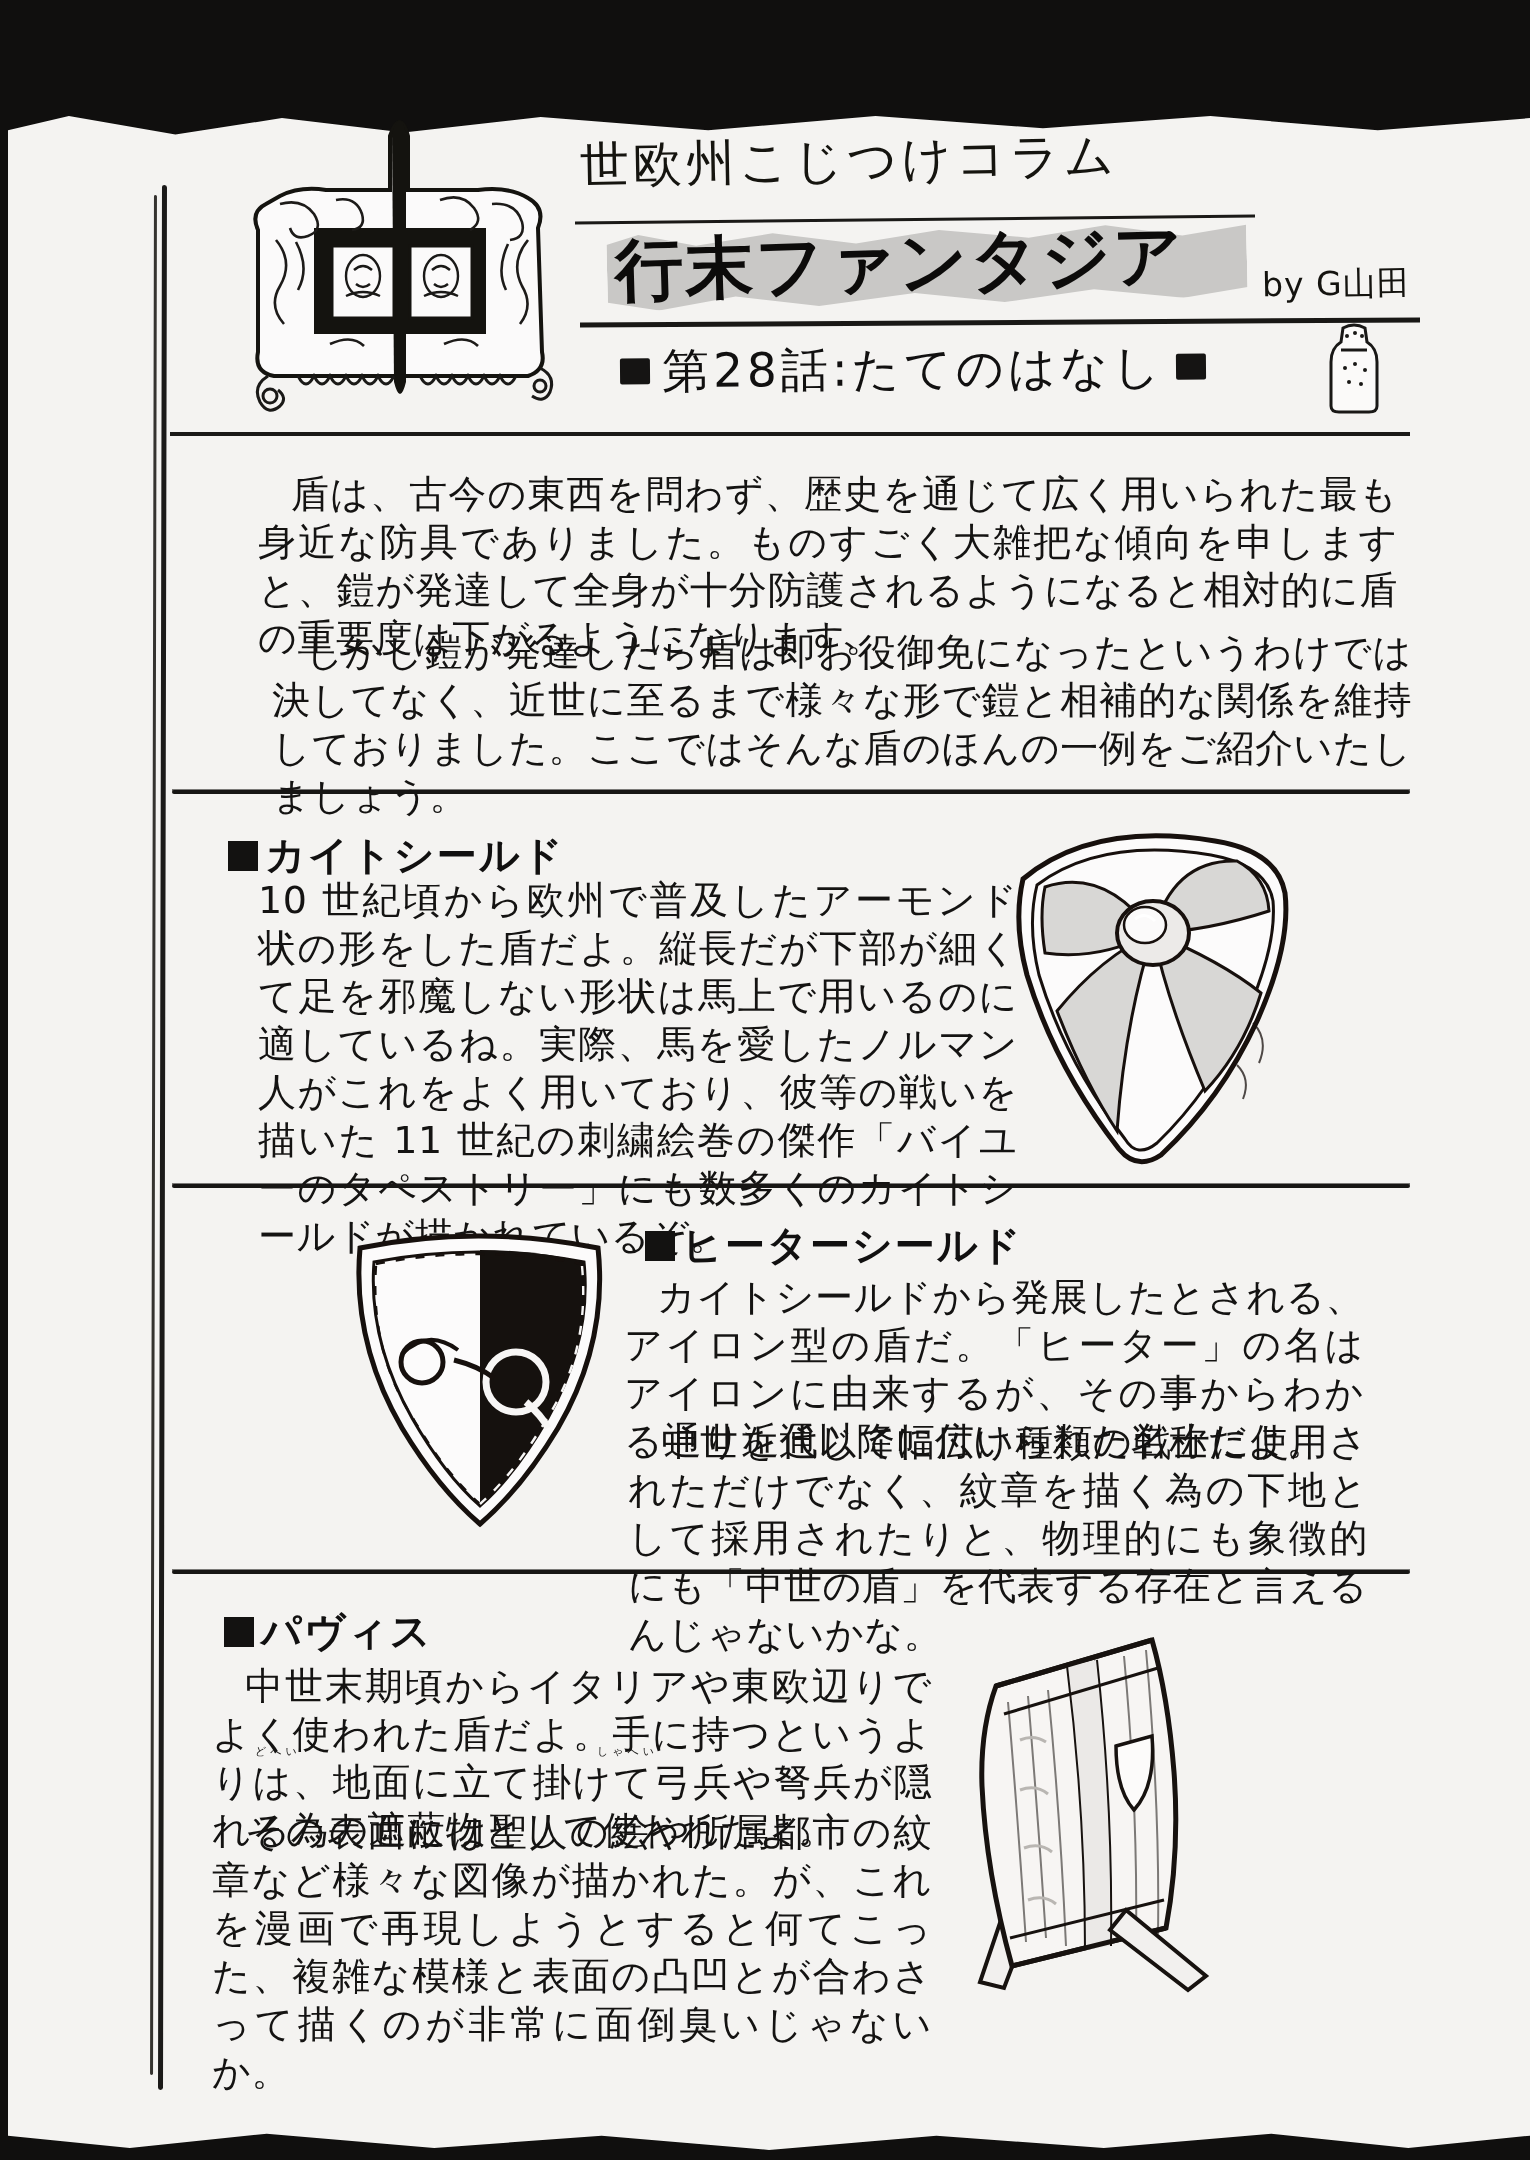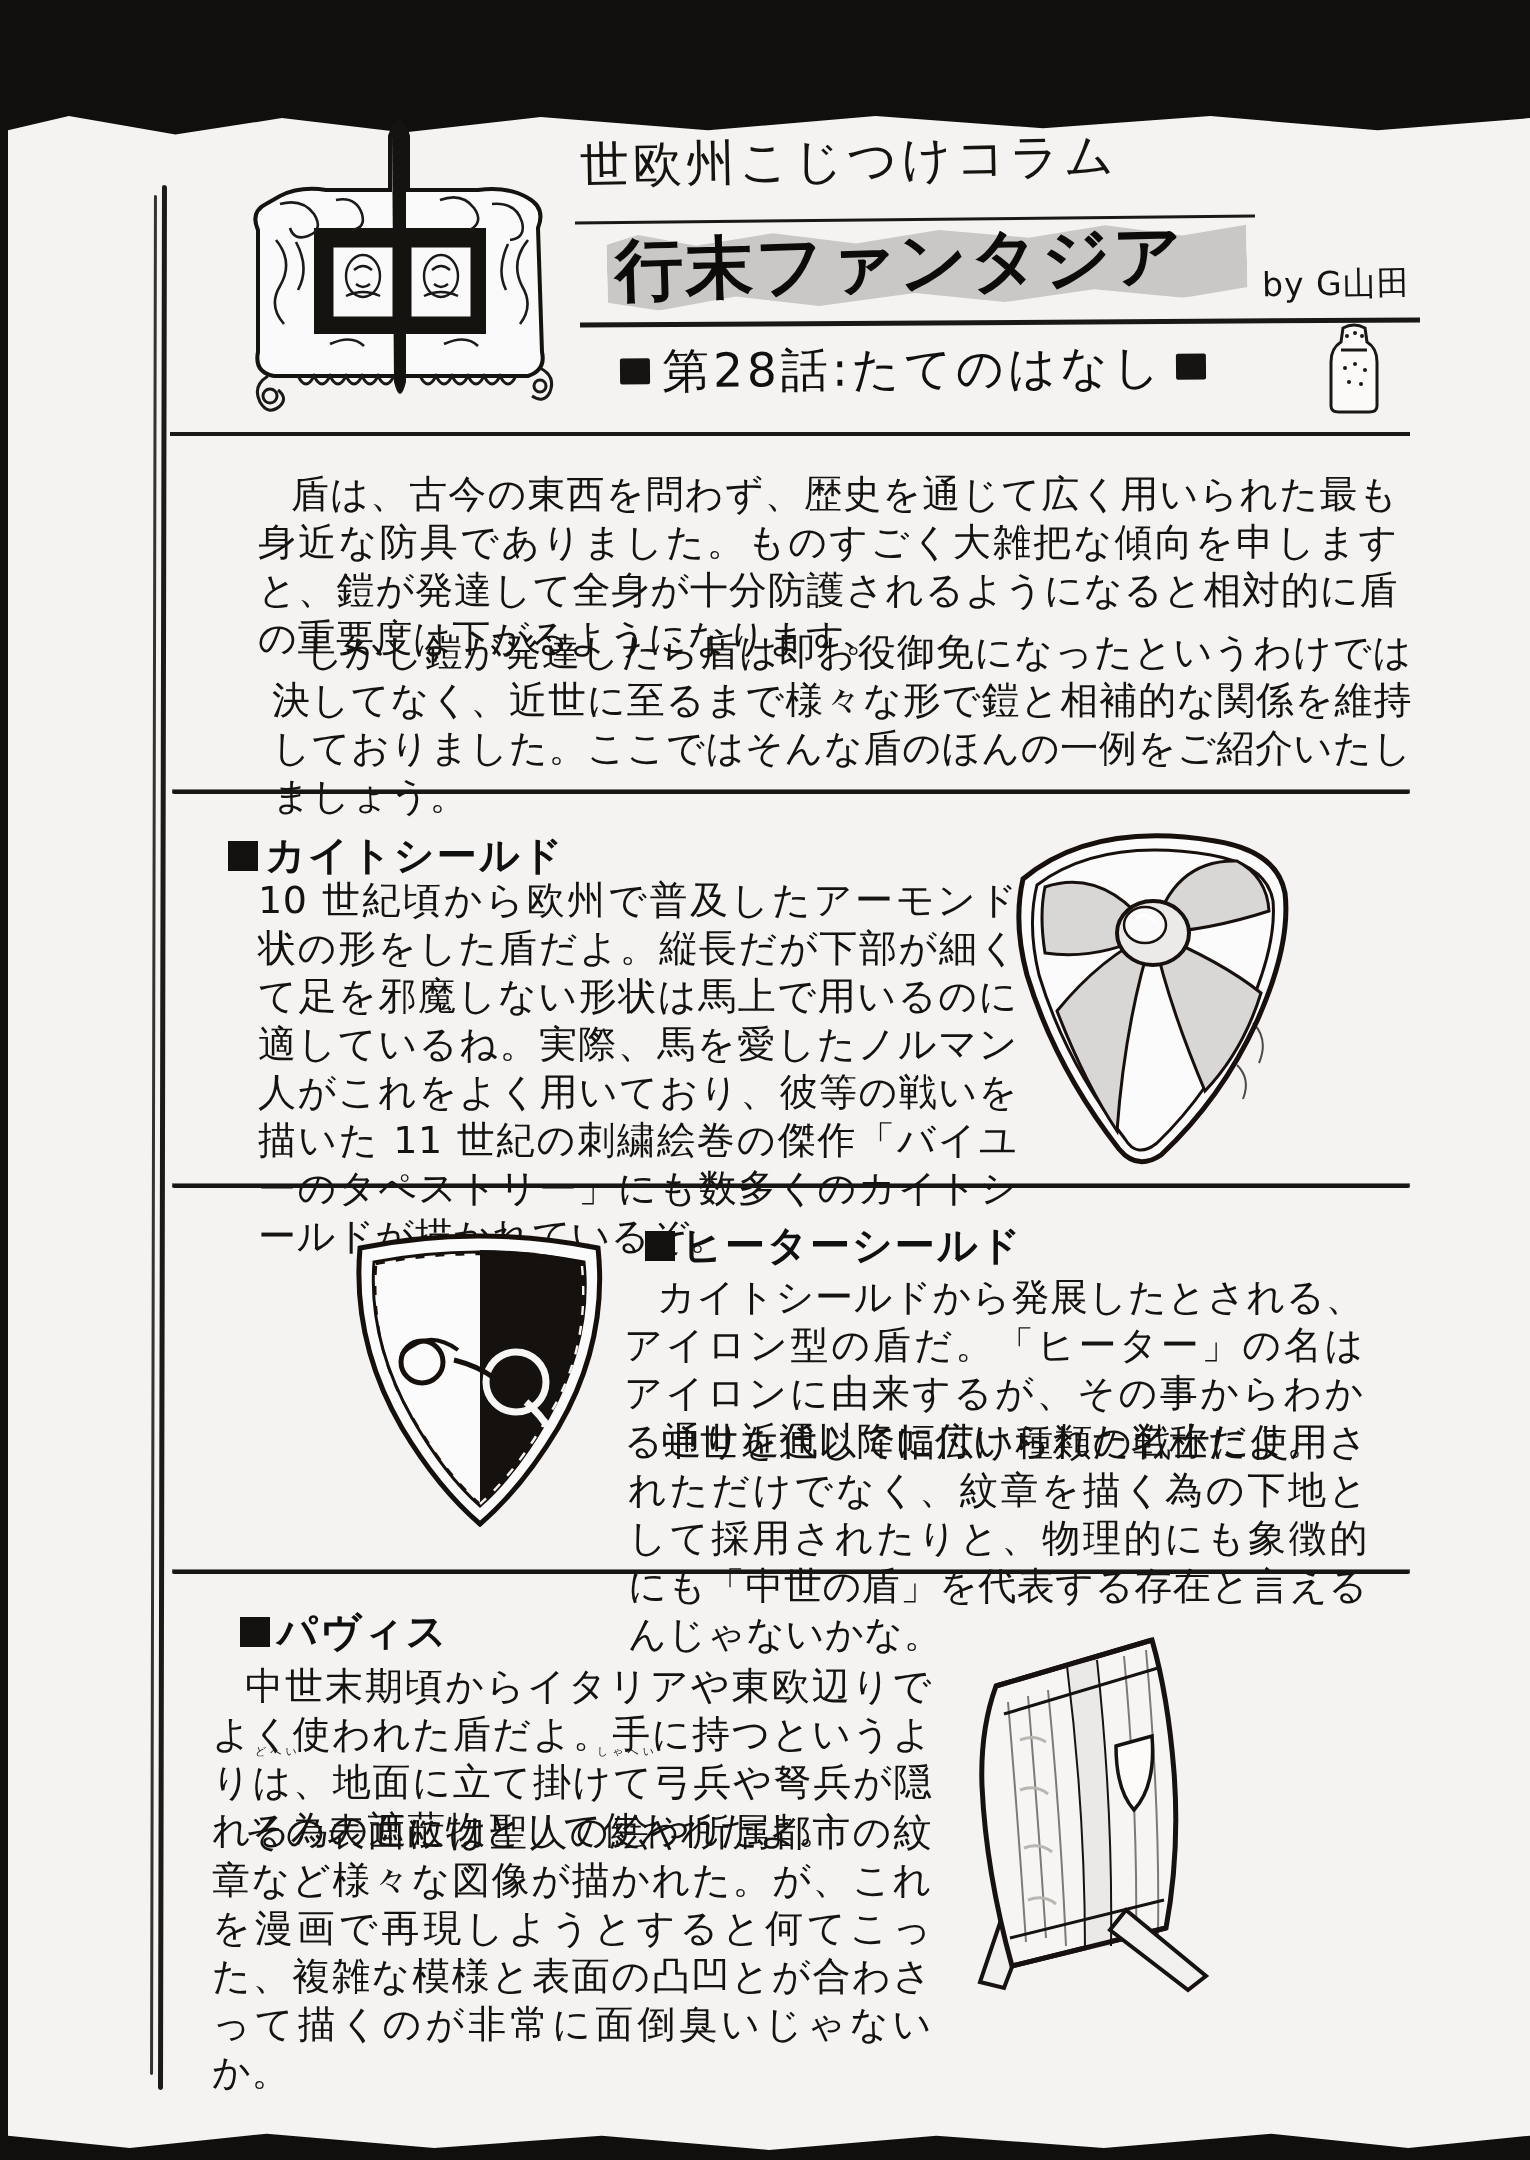--- a/index.html
+++ b/index.html
@@ -296,21 +296,21 @@
         <path d="M46 54 Q40 140 84 208 Q116 262 150 292"></path>
       </g>
       <g stroke="#f7f6f5" stroke-width="2.4" fill="none" stroke-dasharray="9 11">
         <path d="M252 54 Q260 140 216 208 Q184 262 150 292"></path>
       </g>
     </svg>
   </div>
 
   <div class="rule" style="left:172px; top:1570px; width:1238px;"></div>
 
-  <div class="sec-head" style="left:240px; top:1604px;text-align:right;">
+  <div class="sec-head" style="left:224px; top:1604px;text-align:right;">
     <span class="sq"></span><span>パヴィス</span>
   </div>
   <div class="para" style="left:212px; top:1662px; width:720px;">
     <span class="indent">中世末期頃からイタリアや東欧辺りでよく使われた盾だよ。手に持つというよりは、地面に立て掛けて弓兵や弩兵が隠れる為の遮蔽物として使われたよ。</span>
   </div>
   <span class="ruby" style="left:255px; top:1744px;">どへい</span>
   <span class="ruby" style="left:597px; top:1744px;">しゃへい</span>
 
   <div class="para" style="left:212px; top:1808px; width:720px;">
     <span class="indent">その表面には聖人の絵や所属都市の紋章など様々な図像が描かれた。が、これを漫画で再現しようとすると何てこった、複雑な模様と表面の凸凹とが合わさって描くのが非常に面倒臭いじゃないか。</span>

